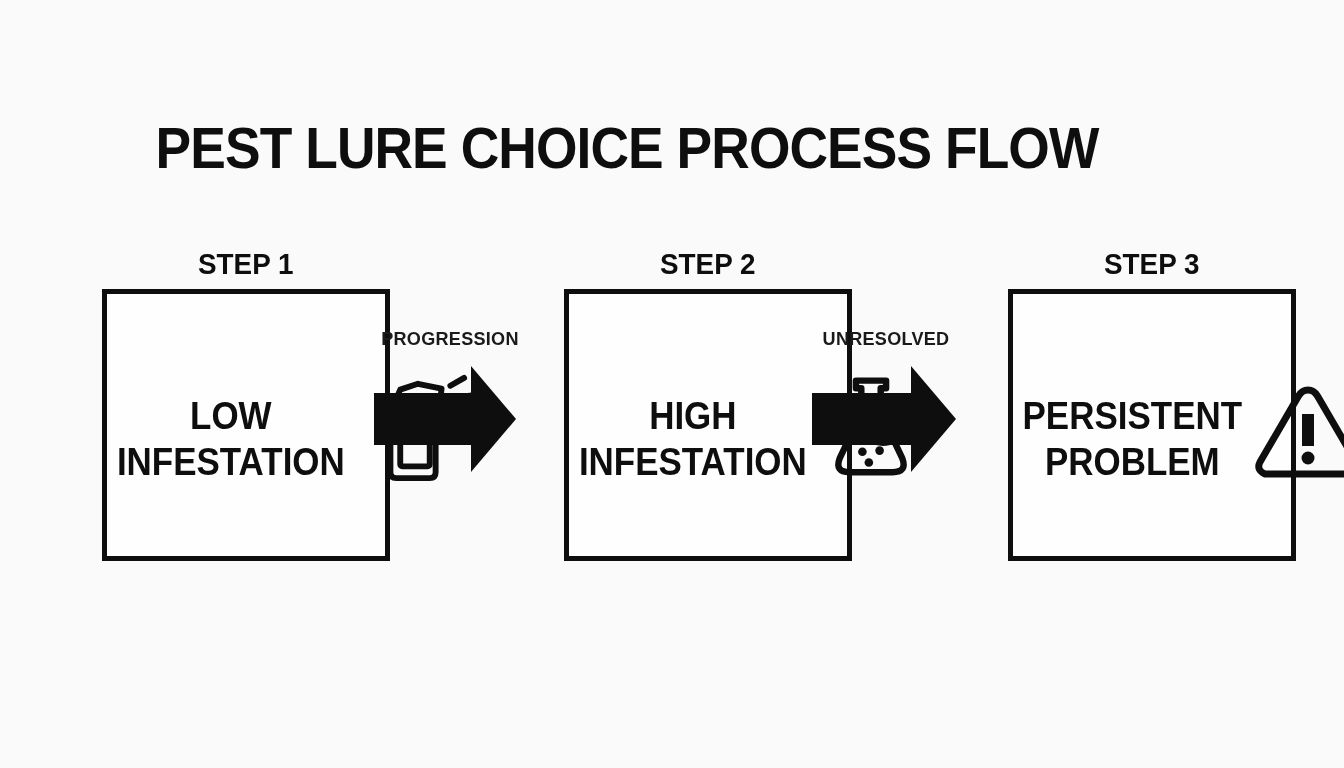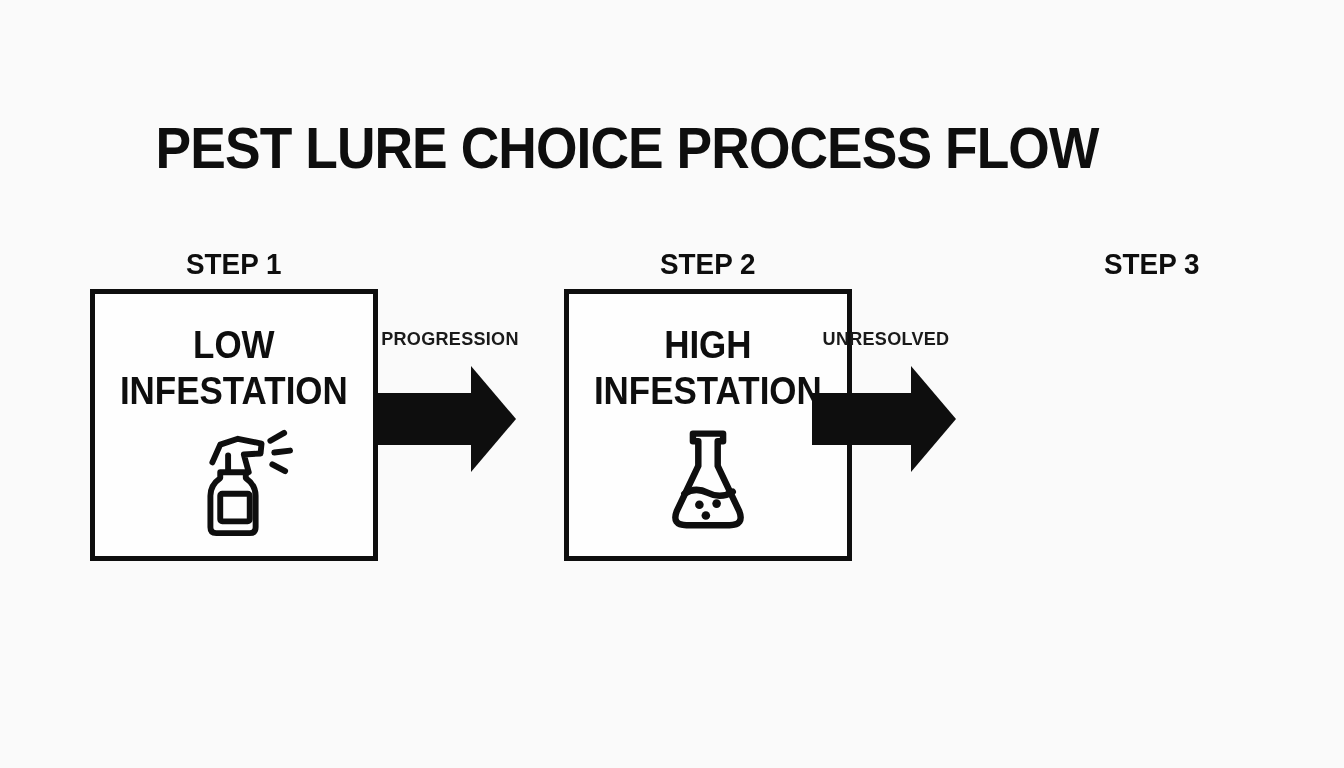--- a/index.html
+++ b/index.html
@@ -32,21 +32,21 @@
     letter-spacing:0px;
     transform:scaleX(0.96);
     margin-bottom:8px;
     color:#0e0e0e;
   }
   .box{
     box-sizing:border-box;
     width:288px;height:272px;
     border:5px solid #0e0e0e;
     background:#fefefe;
-    display:flex;flex-direction:column;align-items:center;
+    display:flex;align-items:center;
   }
   .box-title{
     margin-top:28px;
     text-align:center;
     font-size:38px;font-weight:bold;
     line-height:1.22;
     transform:scaleX(0.92);
     color:#0e0e0e;
     white-space:nowrap;
   }
@@ -64,21 +64,21 @@
   .lbl1{left:450px;}
   .lbl2{left:886px;}
 </style>
 </head>
 <body>
 
 <div class="stage">
 
   <div class="diagram-title">PEST LURE CHOICE PROCESS FLOW</div>
 
-  <div class="step" style="left:90px;">
+  <div class="step" style="left:102px;">
     <div class="step-label">STEP 1</div>
     <div class="box">
       <div class="box-title">
         <div>LOW</div>
         <div>INFESTATION</div>
       </div>
       <div class="box-icon">
         <svg width="118" height="116" viewBox="0 0 120 118">
           <g stroke="#0e0e0e" stroke-width="6" fill="none" stroke-linecap="round" stroke-linejoin="round">
             <path d="M97 16 L111 8"></path>
@@ -124,15 +124,28 @@
   </div>
 
   <div class="arrow-label lbl2">UNRESOLVED</div>
   <svg class="arrow" style="left:812px;" width="144" height="106" viewBox="0 0 144 106">
     <rect x="0" y="27" width="100" height="52" fill="#0e0e0e"></rect>
     <polygon points="99,0 144,53 99,106" fill="#0e0e0e"></polygon>
   </svg>
 
   <div class="step" style="left:1008px;">
     <div class="step-label">STEP 3</div>
+    <div class="box">
+      <div class="box-title">
+        <div>PERSISTENT</div>
+        <div>PROBLEM</div>
+      </div>
+      <div class="box-icon" style="margin-top:18px;">
+        <svg width="112" height="96" viewBox="0 0 112 96">
+          <path d="M56 6 Q62 6 65.5 12 L104 78 Q108 86 99 90 L13 90 Q4 86 8 78 L46.5 12 Q50 6 56 6 Z" stroke="#0e0e0e" stroke-width="7" fill="none" stroke-linejoin="round"></path>
+          <rect x="50" y="30" width="12" height="32" fill="#0e0e0e"></rect>
+          <circle cx="56" cy="74" r="6.5" fill="#0e0e0e"></circle>
+        </svg>
+      </div>
+    </div>
   </div>
 
 </div>
 
 </body></html>

